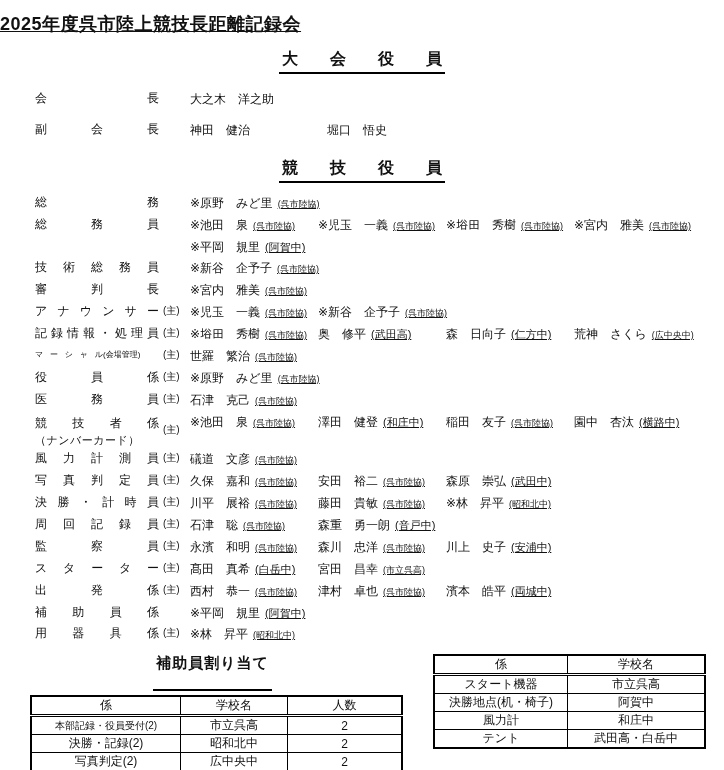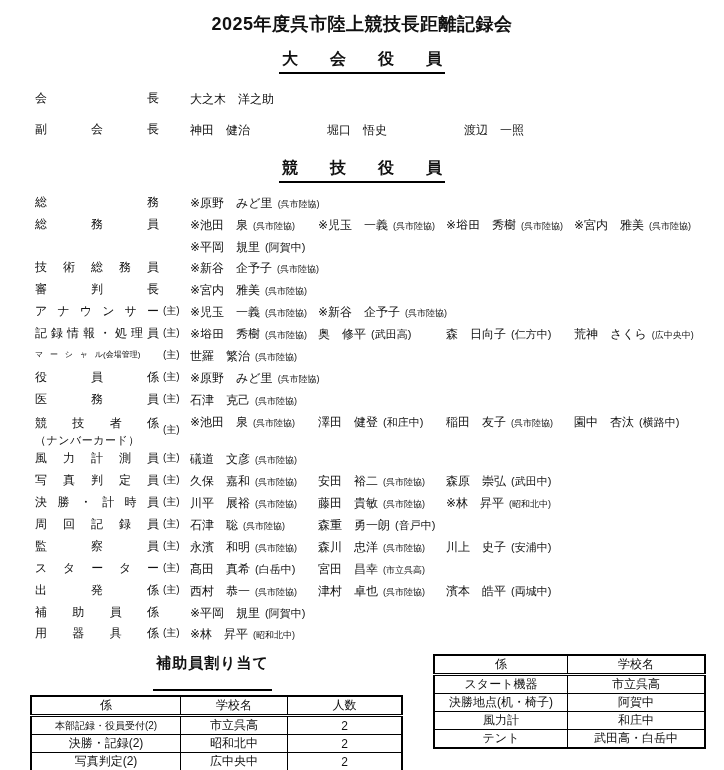--- a/index.html
+++ b/index.html
@@ -1,19 +1,19 @@
 <!DOCTYPE html>
 <html lang="ja"><head>
 <meta charset="utf-8">
 <style>
   html,body{margin:0;padding:0;background:#fff;}
   body{width:724px;height:770px;overflow:hidden;color:#111;
        font-family:"Liberation Sans","DejaVu Sans",sans-serif;}
   .page{padding-top:12px;}
-  .title{text-align:center;font-size:18px;font-weight:bold;letter-spacing:.5px;}
+  .title{text-align:left;font-size:18px;font-weight:bold;letter-spacing:.5px;text-decoration:underline;}
   .heading-wrap{text-align:center;margin-top:13px;margin-bottom:9px;}
   .heading{font-size:16px;font-weight:bold;border-bottom:2px solid #000;
            padding:0 3px 2px 3px;}
   .heading.jc{display:inline-flex;justify-content:space-between;width:160px;}
   .jc{display:flex;justify-content:space-between;}
   .rows{padding-left:35px;}
   .orow{display:flex;line-height:20px;min-height:20px;}
   .taikai .orow{min-height:30px;line-height:30px;}
   .role-col{width:128px;flex:none;font-size:12px;}
   .role-line{width:124px;}
@@ -22,21 +22,21 @@
   .role-suffix{font-size:8px;white-space:pre;}
   .role2{font-size:11px;letter-spacing:.5px;white-space:pre;line-height:15px;}
   .orow.two-line{min-height:36px;}
   .orow.two-line .role-col{padding-top:2px;}
   .orow.two-line .shu-col{align-self:center;}
   .shu-col{width:27px;flex:none;font-size:10px;}
   .names-col{flex:1;min-width:0;}
   .member{display:inline-flex;align-items:baseline;min-width:124px;margin-right:4px;text-align:right;}
   .member.wide{min-width:133px;}
   .m-name{font-size:12px;white-space:pre;}
-  .m-aff{margin-left:5px;white-space:pre;}
+  .m-aff{margin-left:5px;white-space:pre;text-decoration:underline;}
   .m-aff.sm{font-size:9px;}
   .m-aff.lg{font-size:11px;}
   .tables{display:flex;margin-left:30px;margin-top:9px;}
   .tbl-wrap{text-align:center;}
   .tbl-wrap.left{width:365px;margin-right:38px;}
   .tbl-wrap.right{width:268px;}
   .table-title{font-size:15px;font-weight:bold;border-bottom:2px solid #000;
                display:inline-block;padding:0 3px 16px 3px;letter-spacing:1px;margin-bottom:4px;}
   table{border-collapse:collapse;table-layout:fixed;width:100%;border:2px solid #000;}
   th,td{border:1px solid #000;text-align:center;font-size:12px;height:15px;
@@ -86,22 +86,20 @@
             <span>会</span>
             <span>長</span>
           </div>
         </div>
         <div class="shu-col"></div>
         <div class="names-col">
           <div class="names-line"><span class="member wide">
               <span class="m-name">神田　健治</span>
             </span><span class="member wide">
               <span class="m-name">堀口　悟史</span>
-            </span><span class="member wide">
-              <span class="m-name">渡辺　一照</span>
             </span></div>
         </div>
       </div>
     </div>
 
   <div class="heading-wrap">
     <span class="heading justify-chars jc">
         <span>競</span>
         <span>技</span>
         <span>役</span>

